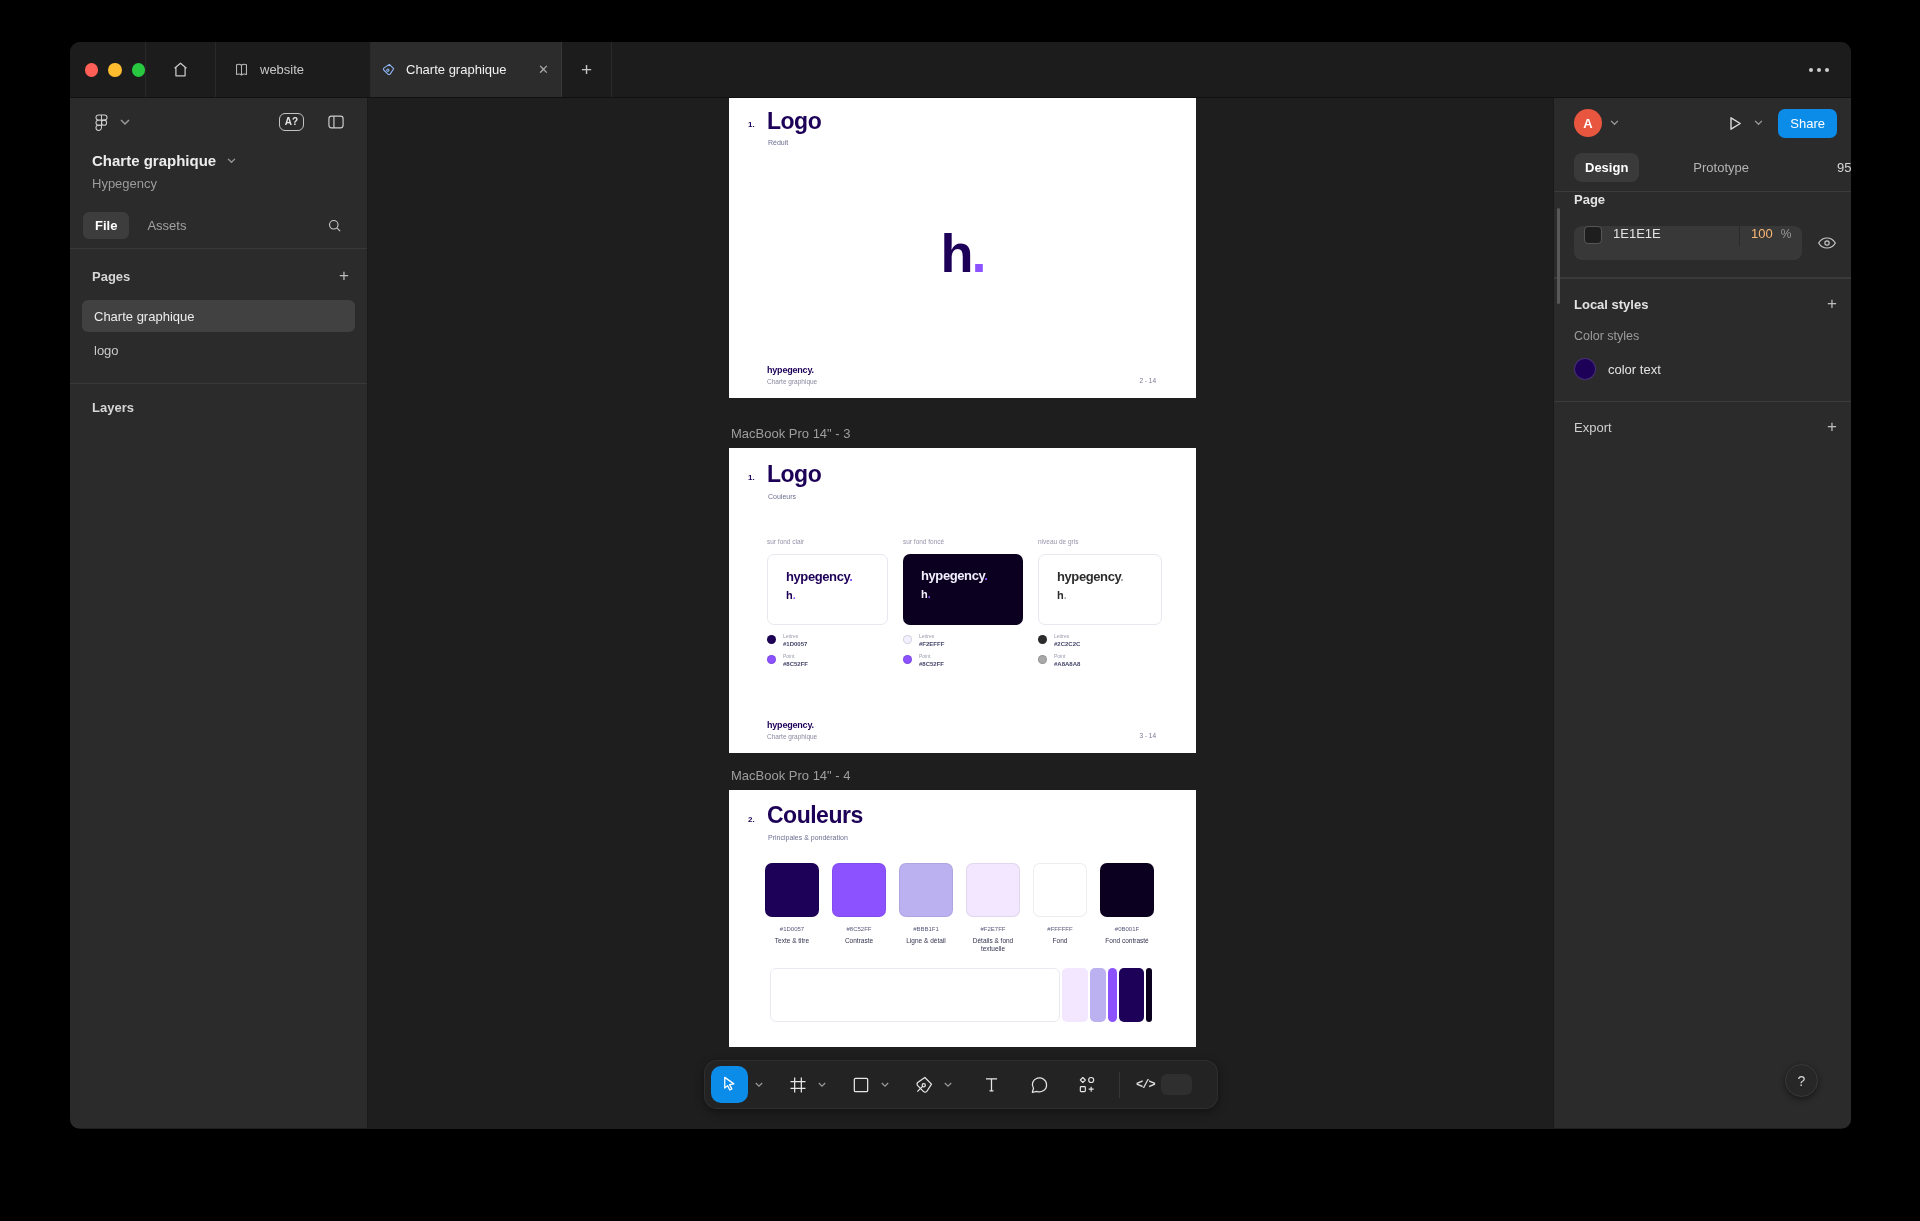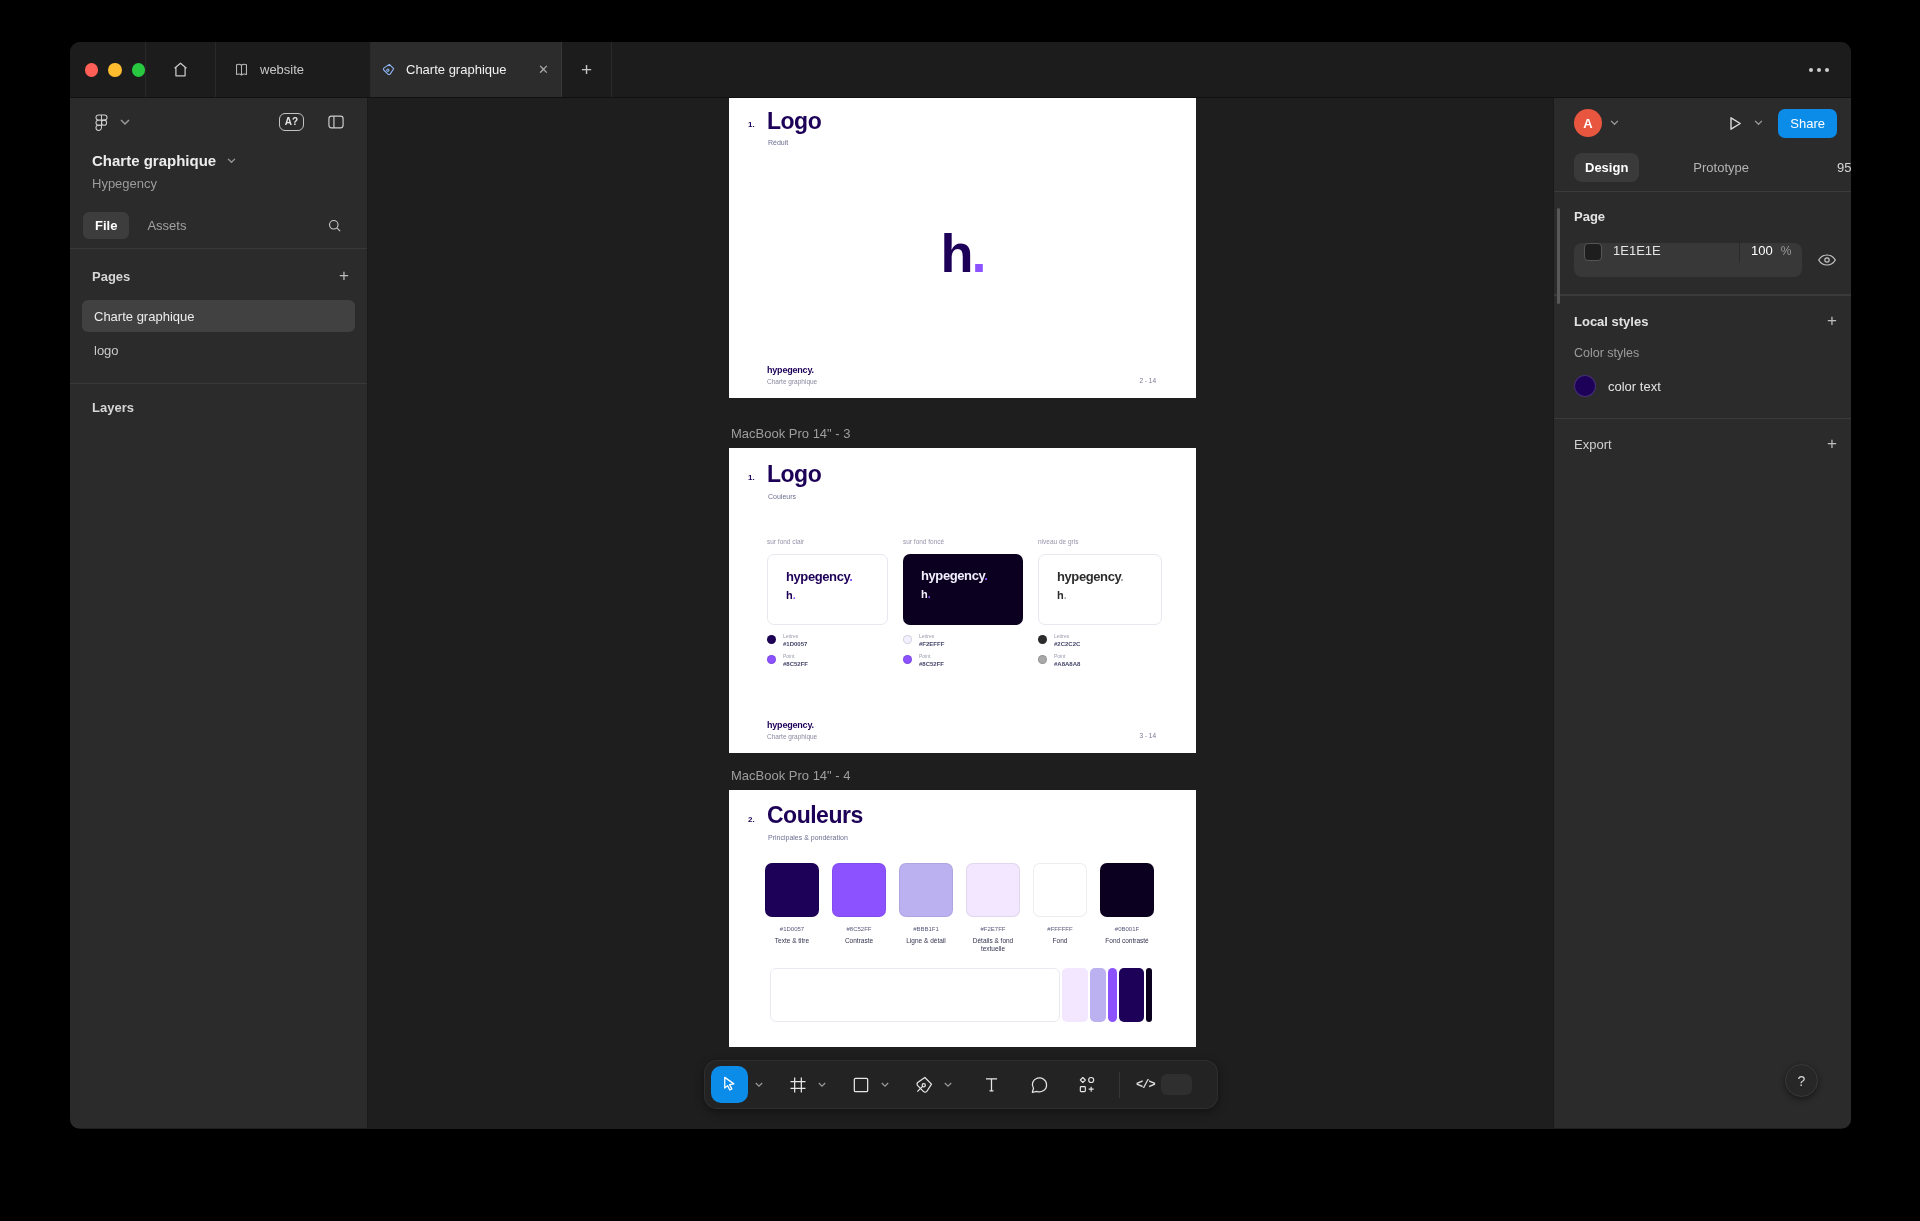--- a/index.html
+++ b/index.html
@@ -115,21 +115,21 @@
   .rp-div { height:1px; background:rgba(255,255,255,.08); margin:0 -14px 0 -20px; }
   .rp-h { color:#e3e3e3; font-size:13px; font-weight:600; }
   .color-row { display:flex; align-items:center; margin-top:19px; }
   .cinput { display:flex; align-items:flex-start; background:#383838; border-radius:8px;
     height:34px; width:230px; }
   .cswatch { width:18px; height:18px; border-radius:4px; background:#1e1e1e;
     border:1px solid #565656; margin-left:10px; }
   .cinput .hex { margin-left:11px; color:#e3e3e3; font-size:13px; flex:1; }
   .cinput .sep { width:1px; height:20px; background:#2b2b2b; }
   .cinput .op { width:62px; display:flex; align-items:center; gap:8px; padding-left:11px; }
-  .cinput .op b { color:#ffffff; font-size:13px; font-weight:400; }
+  .cinput .op b { color:#fdba74; font-size:13px; font-weight:400; }
   .cinput .op i { color:#9a9a9a; font-size:12px; font-style:normal; }
   .rp-row { display:flex; align-items:center; }
   .style-item { display:flex; align-items:center; gap:12px; margin-top:15px; }
   .style-dot { width:22px; height:22px; border-radius:50%; border:1px solid rgba(255,255,255,.18); }
   .style-name { color:#e3e3e3; font-size:13px; }
   .muted { color:#9c9c9c; font-size:12.5px; }
   .dim { color:#cfcfcf; font-weight:400; }
 
   .help-btn { position:absolute; left:1715px; top:966px; width:33px; height:33px;
     border-radius:50%; background:#272727; border:1px solid #3a3a3a; color:#d7d7d7;
@@ -478,21 +478,21 @@
         <span class="spacer"></span>
         <span class="zoom-val">95%</span>
         <span class="chev" style="margin-left:8px">
             <svg width="9" height="6" viewBox="0 0 10 7" fill="none" stroke="#9a9a9a" stroke-width="1.5">
               <path d="M1 1l4 4 4-4"></path>
             </svg>
           </span>
       </div>
       <div class="rp-div" style="margin-top:5px"></div>
 
-      <div class="rp-h" style="margin-top:17px">Page</div>
+      <div class="rp-h" style="">Page</div>
       <div class="color-row">
         <div class="cinput">
           <span class="cswatch"></span>
           <span class="hex">1E1E1E</span>
           <span class="sep"></span>
           <span class="op">
               <b>100</b>
               <i>%</i>
             </span>
         </div>

